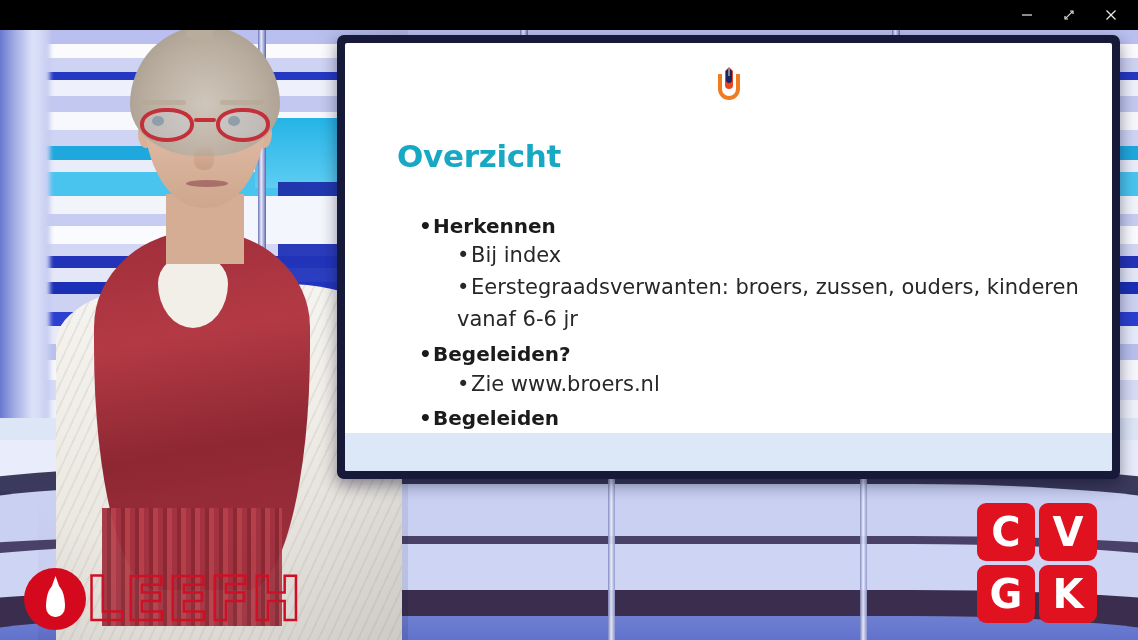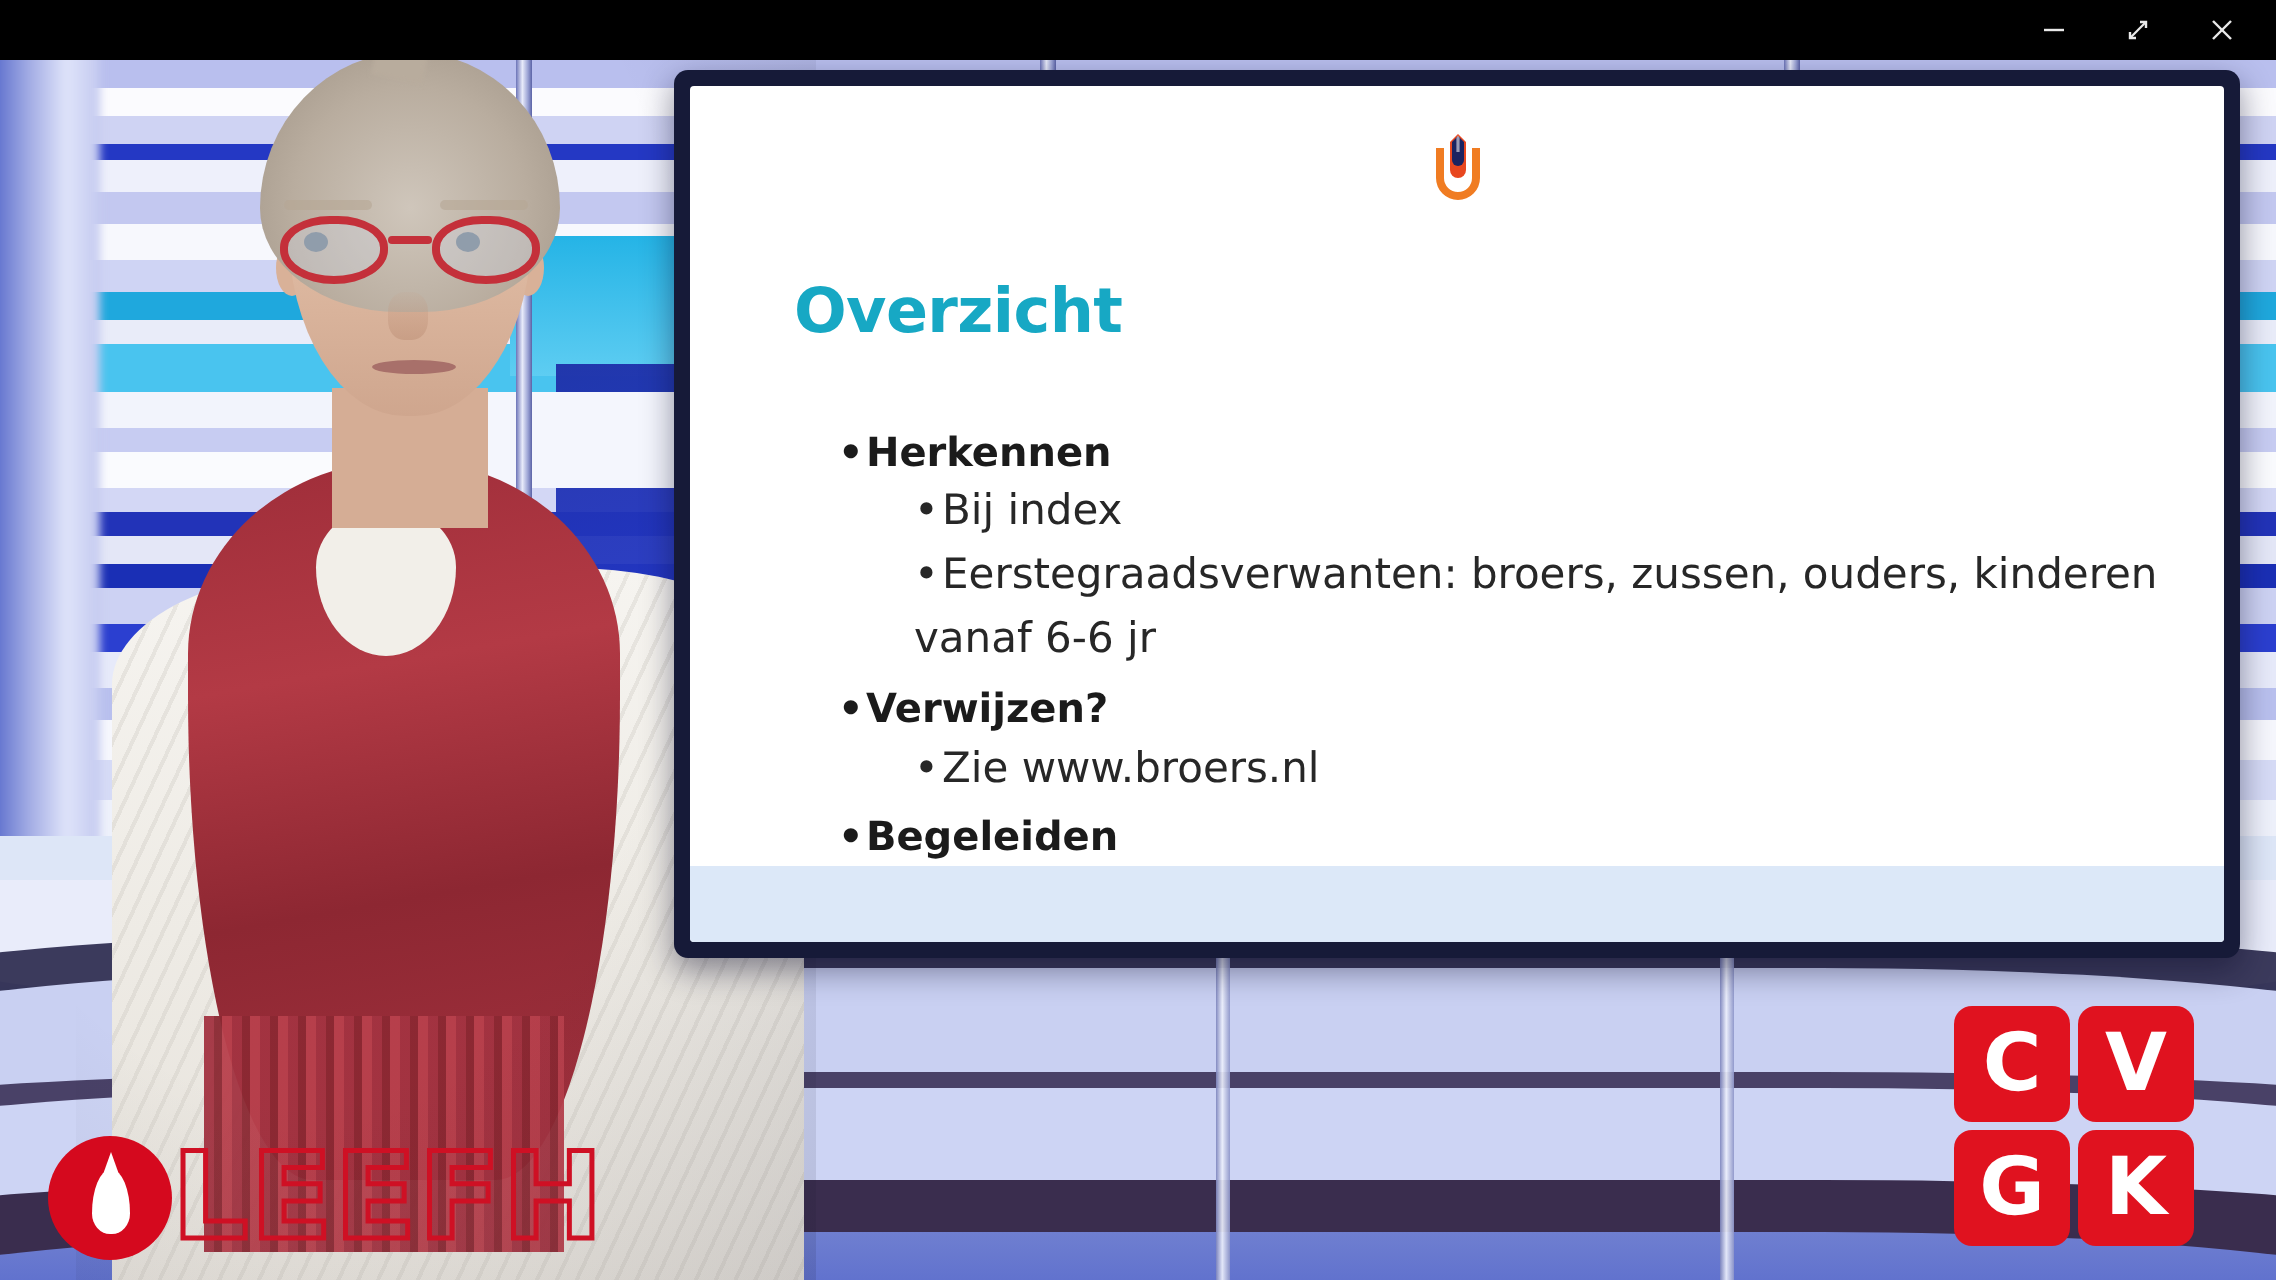--- a/index.html
+++ b/index.html
@@ -265,21 +265,21 @@
           <div class="b-l1">
             <span class="bul">•</span><span>Herkennen</span>
           </div>
           <div class="b-l2">
             <span class="bul">•</span><span>Bij index</span>
           </div>
           <div class="b-l2">
             <span class="bul">•</span><span>Eerstegraadsverwanten: broers, zussen, ouders, kinderen vanaf 6-6 jr</span>
           </div>
           <div class="b-l1">
-            <span class="bul">•</span><span>Verwijzen?</span>
+            <span class="bul">•</span><span>Begeleiden?</span>
           </div>
           <div class="b-l2">
             <span class="bul">•</span><span>Zie www.broers.nl</span>
           </div>
           <div class="b-l1">
             <span class="bul">•</span><span>Begeleiden</span>
           </div>
         </div>
 
       </div>

